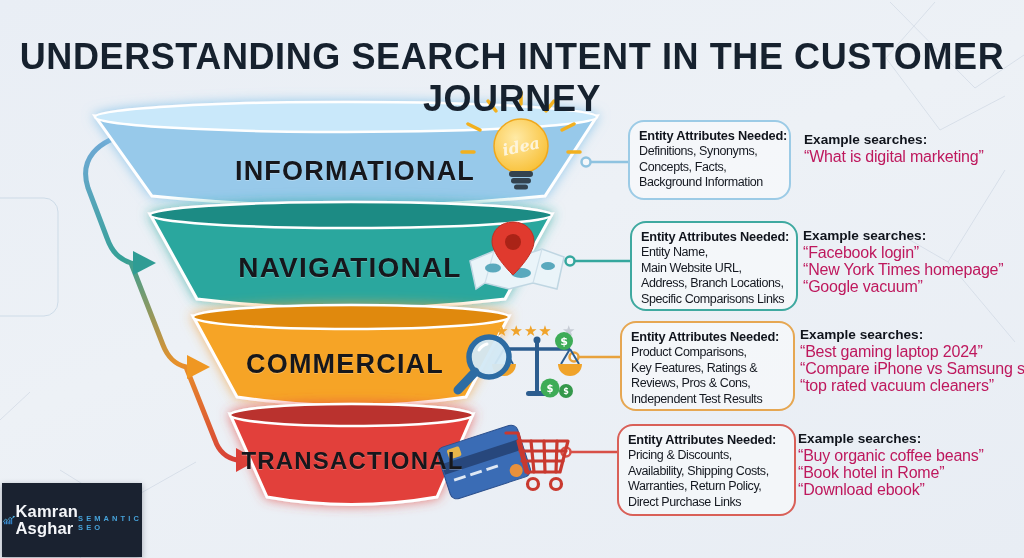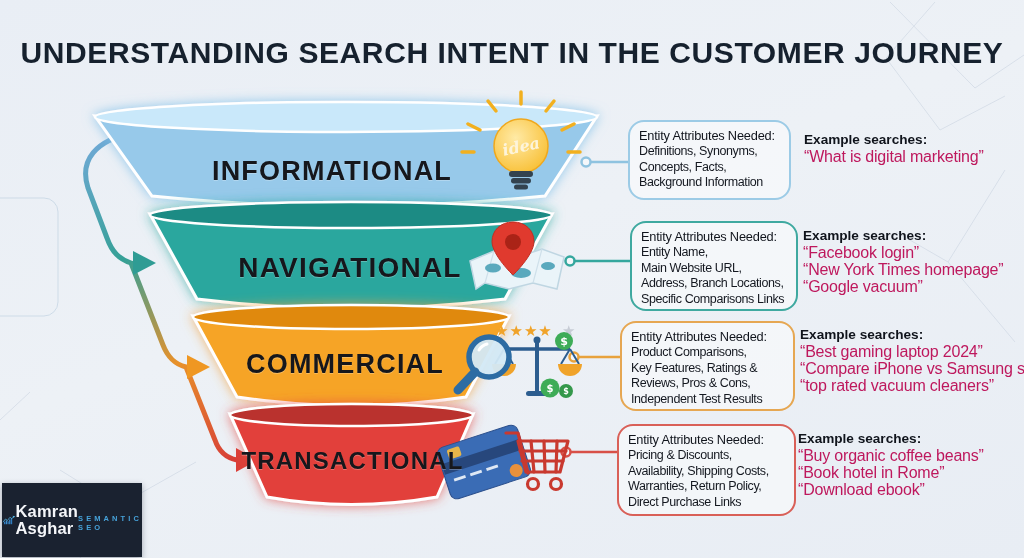--- a/index.html
+++ b/index.html
@@ -5,32 +5,32 @@
   html,body{margin:0;padding:0;}
   body{
     width:1024px;height:558px;position:relative;overflow:hidden;
     font-family:"Liberation Sans",sans-serif;
     background:linear-gradient(160deg,#e9eef5 0%,#edf1f6 45%,#e8edf4 100%);
   }
   .abs{position:absolute;}
   #scene{position:absolute;left:0;top:0;}
   .title{
     left:0;right:0;top:36px;text-align:center;
-    font-size:30px;font-weight:800;color:#16212e;letter-spacing:.6px;
+    font-size:36px;font-weight:800;color:#16212e;letter-spacing:.6px;
   }
   .stage-label{
     font-weight:800;color:#16171c;text-align:center;letter-spacing:1.2px;
     text-shadow:0 1px 0 rgba(255,255,255,.25);
   }
   .attr-box{
     border:2.4px solid #999;border-radius:16px;
     background:rgba(255,255,255,.45);
     padding:6px 9px;box-sizing:border-box;
   }
-  .attr-title{font-weight:400;font-size:12.8px;color:#10141c;white-space:nowrap;letter-spacing:-.2px;line-height:16px;}
+  .attr-title{font-weight:700;font-size:12.8px;color:#10141c;white-space:nowrap;letter-spacing:-.2px;line-height:16px;}
   .attr-line{font-size:12.5px;color:#141820;white-space:nowrap;letter-spacing:-.4px;line-height:15.6px;}
   .ex-title{font-weight:700;font-size:13.6px;color:#10141c;line-height:17px;}
   .ex-item{font-size:16px;color:#be185d;line-height:17px;letter-spacing:-.2px;white-space:nowrap;}
   .logo{
     left:2px;top:483px;width:140px;height:74px;background:#1a2230;
     display:flex;flex-direction:row;align-items:center;justify-content:center;
     box-shadow:0 2px 6px rgba(20,30,45,.35);
   }
   .logo-name{font-size:16.5px;font-weight:800;color:#f4f6f9;line-height:17px;letter-spacing:.2px;}
   .logo-tagline{font-size:7.5px;font-weight:700;color:#46a2d9;letter-spacing:3.1px;margin-top:6px;}
@@ -192,21 +192,21 @@
     <path d="M518,441 L568,441 L560,472 L526,472 Z"></path>
     <path d="M531,441 L534,472 M544,441 L545,472 M557,441 L556,472"></path>
     <path d="M520,451 L566,451 M522,461 L563,461"></path>
     <circle cx="533" cy="484" r="5.5"></circle>
     <circle cx="556" cy="484" r="5.5"></circle>
   </g>
 </svg>
 
 <div class="abs title">UNDERSTANDING SEARCH INTENT IN THE CUSTOMER JOURNEY</div>
 
-<div class="abs stage-label" style="left:132px;top:156px;width:400px;font-size:27px;">INFORMATIONAL</div>
+<div class="abs stage-label" style="left:155px;top:156px;width:400px;font-size:27px;">INFORMATIONAL</div>
 <div class="abs stage-label" style="left:155px;top:252px;width:390px;font-size:28px;">NAVIGATIONAL</div>
 <div class="abs stage-label" style="left:170px;top:349px;width:350px;font-size:27px;">COMMERCIAL</div>
 <div class="abs stage-label" style="left:195px;top:447px;width:315px;font-size:24px;">TRANSACTIONAL</div>
 
 <div class="abs attr-box" style="left: 628px; top: 120px; width: 163px; height: 80px; border-color: rgb(156, 203, 230);">
   <div class="attr-title">Entity Attributes Needed:</div>
   <div class="attr-line">Definitions, Synonyms,</div>
   <div class="attr-line">Concepts, Facts,</div>
   <div class="attr-line">Background Information</div>
 </div>

